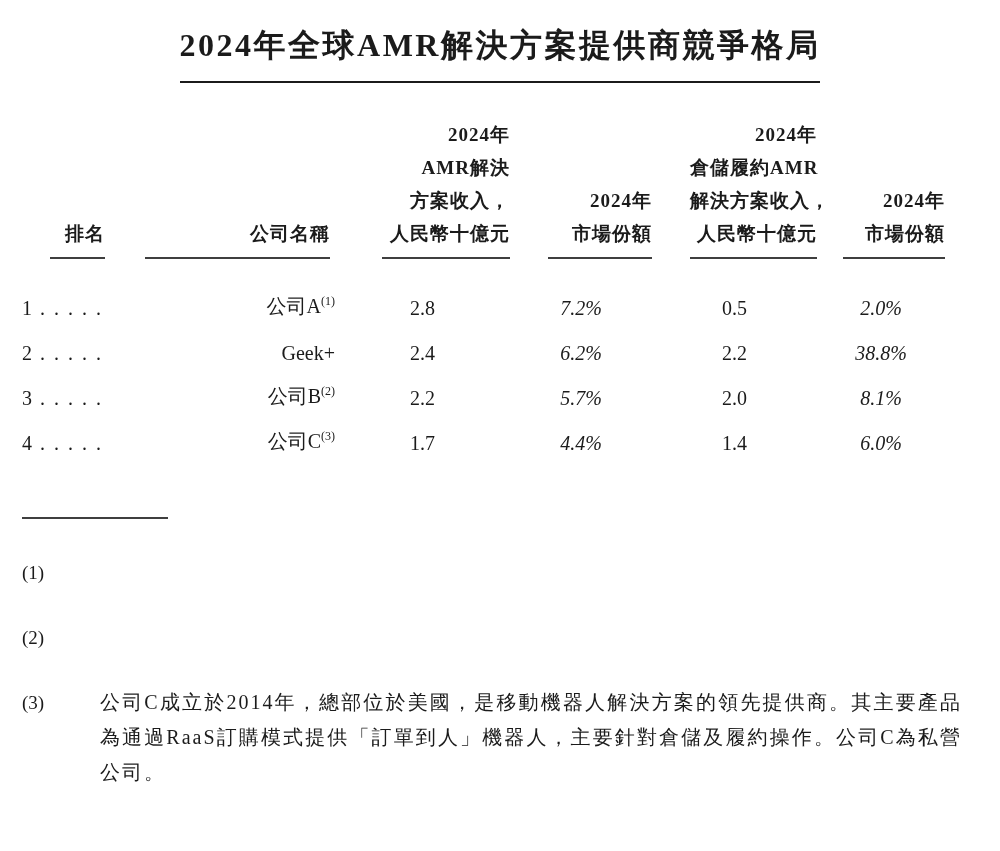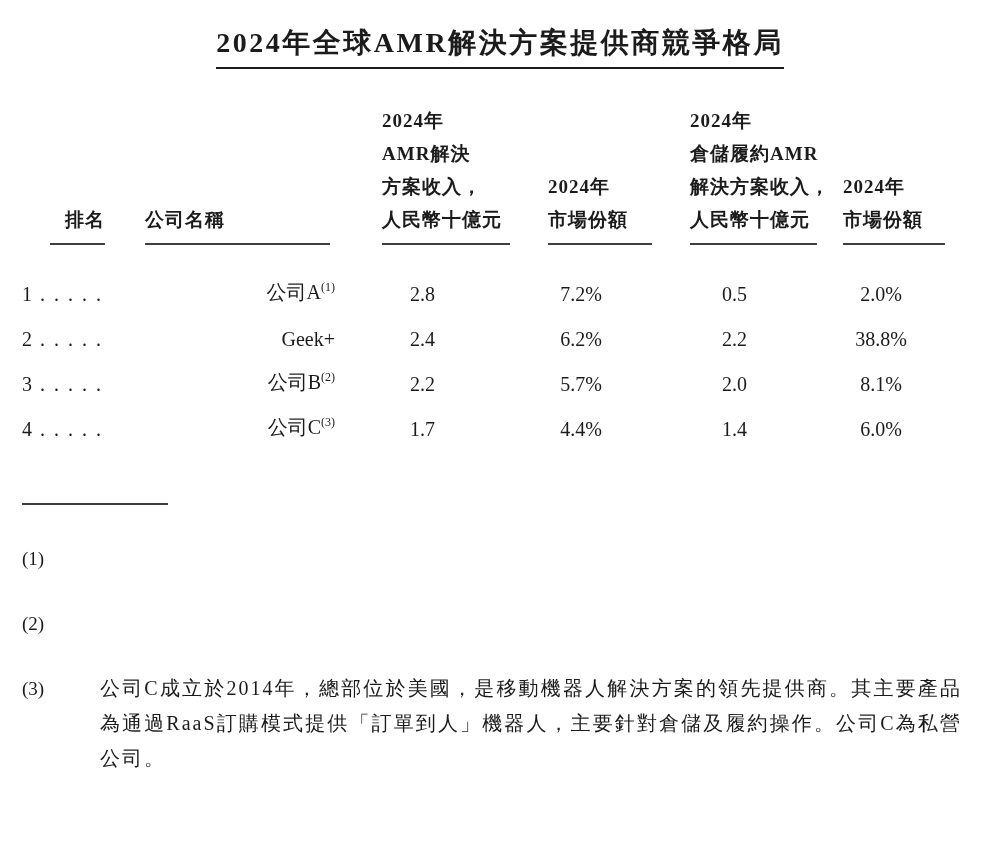--- a/index.html
+++ b/index.html
@@ -10,23 +10,23 @@
     color: #1b1b1b;
     overflow: hidden;
   }
   .page { width: 1000px; height: 851px; background: #ffffff; }
 
   
   .title-wrap { text-align: center; margin-top: 24px; }
   .title-text {
     display: inline-block;
     font-weight: bold;
-    font-size: 28px;
+    font-size: 32px;
     letter-spacing: 2.5px;
-    padding-bottom: 5px;
+    padding-bottom: 13px;
     border-bottom: 2.5px solid #1b1b1b;
     white-space: nowrap;
     font-family: Liberation Serif, serif;
   }
 
   
   table.landscape {
     table-layout: fixed;
     border-collapse: collapse;
     width: 923px;
@@ -37,21 +37,21 @@
   col.c-rev1 { width: 175px; }
   col.c-share1 { width: 142px; }
   col.c-rev2 { width: 165px; }
   col.c-share2 { width: 128px; }
 
   thead th { vertical-align: bottom; font-weight: bold; padding: 0; }
   .hw {
     font-size: 19px;
     line-height: 33px;
     letter-spacing: 1px;
-    text-align: left;
+    text-align: right;
     white-space: nowrap;
     padding-bottom: 7px;
     border-bottom: 2.5px solid #3f3f3f;
   }
   .hw-rank   { width: 55px;  text-align: right; margin-left: 28px; }
   .hw-company{ width: 185px; margin-left: 5px; }
   .hw-rev1   { width: 128px; margin-left: auto; }
   .hw-share1 { width: 104px; margin-left: auto; }
   .hw-rev2   { width: 127px; margin-left: auto; }
   .hw-share2 { width: 102px; margin-left: auto; }
@@ -61,21 +61,21 @@
     vertical-align: bottom;
     padding: 0 0 12px 0;
     font-size: 20px;
   }
   tbody tr.first td { padding-top: 34px; }
   .rank-cell { white-space: nowrap; }
   .rank-cell .dots { letter-spacing: 2px; margin-left: 8px; }
   .company-cell { padding-left: 5px; white-space: nowrap; text-align: right; }
   .company-cell sup { font-size: 12px; line-height: 0; }
   .num-cell { text-align: center; white-space: nowrap; }
-  .pct { }
+  .pct { font-style: italic; }
 
   
   .notes { margin-left: 22px; }
   .notes-rule {
     width: 146px; height: 0;
     border-top: 2.5px solid #3f3f3f;
     margin-top: 50px;
   }
   .notes-label {
     font-style: italic;

